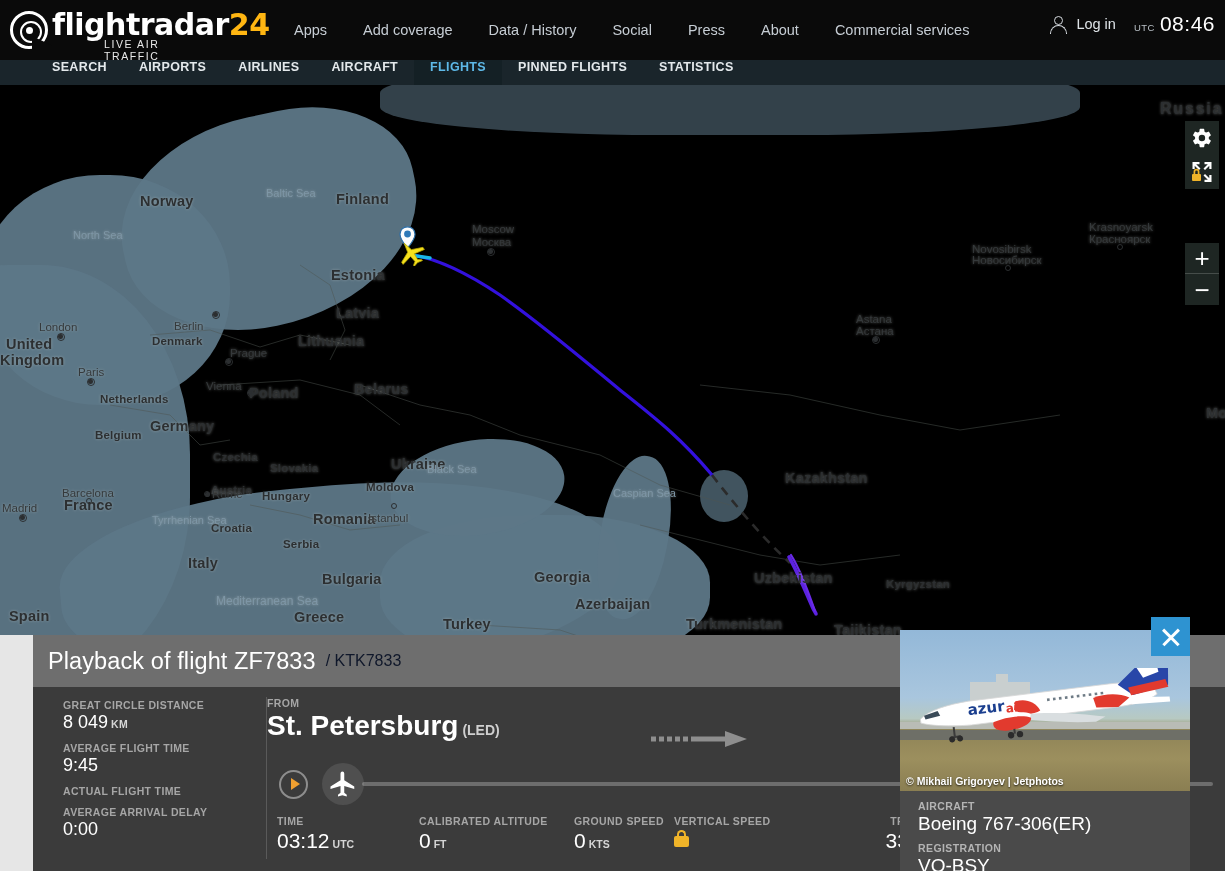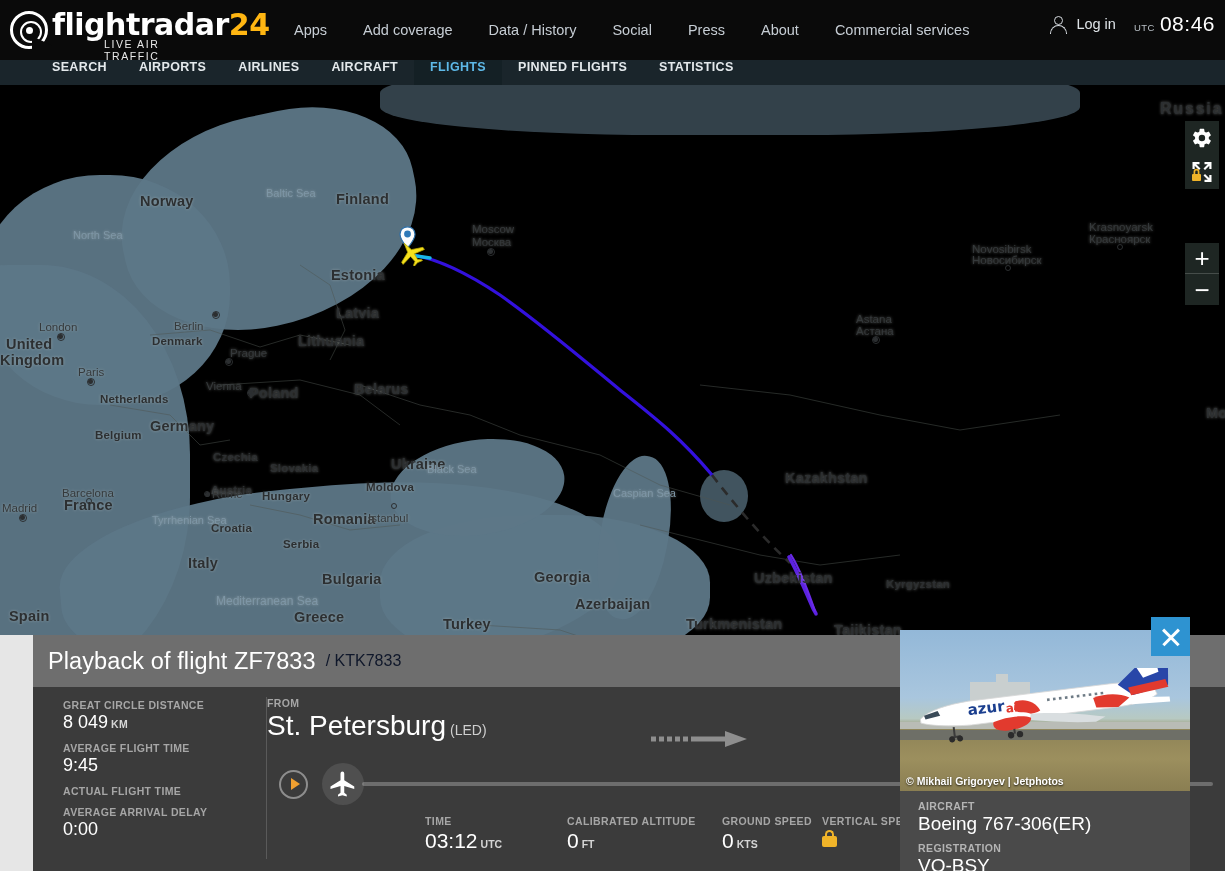--- a/index.html
+++ b/index.html
@@ -200,21 +200,21 @@
   }
   .stat-val { color: #fff; font-size: 18px; font-weight: 400; }
   .stat-val .unit { font-size: 10.5px; color: #d6d6d6; font-weight: 700; margin-left: 3px; letter-spacing:.3px;}
 
   .col-main { flex: 1; position: relative; padding: 10px 0 0 0; }
   .route-row { display: flex; align-items: flex-start; padding: 0 20px 0 0; gap: 44px; }
   .route-from { width: 300px; }
   .route-arrow { flex: 0 0 190px; padding-top: 34px; display:flex; justify-content:center;}
   .route-to { width: 210px; }
   .route-lbl { color: #a6a6a6; font-size: 10.5px; font-weight: 700; letter-spacing: .4px; }
-  .route-city { color: #fff; font-size: 28px; font-weight: 400; line-height: 34px; white-space: nowrap;}
+  .route-city { color: #fff; font-size: 28px; font-weight: 700; line-height: 34px; white-space: nowrap;}
   .route-code { font-size: 14px; color: #cfcfcf; margin-left: 4px; }
 
   .player-row { display: flex; align-items: center; margin-top: 16px; padding-left: 12px; }
   .play-btn {
     width: 29px; height: 29px; border-radius: 50%; border: 2px solid #8d8d8d;
     display: flex; align-items: center; justify-content: center; cursor: pointer;
   }
   .play-tri {
     width: 0; height: 0; border-left: 9px solid #f0a030;
     border-top: 6px solid transparent; border-bottom: 6px solid transparent;
@@ -223,21 +223,21 @@
   .slider-area { position: relative; flex: 1; height: 42px; margin-left: 10px; display:flex; align-items:center;}
   .slider-track {
     position: absolute; left: 44px; right: 12px; height: 4px; background: #6d6d6d; border-radius: 2px;
   }
   .slider-knob {
     position: absolute; left: 4px; top: 0; width: 42px; height: 42px;
     border-radius: 50%; background: rgba(255,255,255,0.10);
     display: flex; align-items: center; justify-content: center; cursor: grab;
   }
 
-  .metrics-row { display: flex; margin-top: 10px; padding-left: 10px; justify-content: center; }
+  .metrics-row { display: flex; margin-top: 10px; padding-left: 10px; }
   .metric { margin-right: 0; }
   .m-time { width: 142px; }
   .m-alt  { width: 155px; }
   .m-gs   { width: 100px; }
   .m-vs   { width: 175px; }
   .m-track{ width: 80px; text-align: right; }
   .metric-lbl {
     color: #a6a6a6; font-size: 10.5px; font-weight: 700; letter-spacing: .4px; margin-bottom: 2px;
   }
   .metric-val { color: #fff; font-size: 21px; font-weight: 400; line-height: 24px;}

